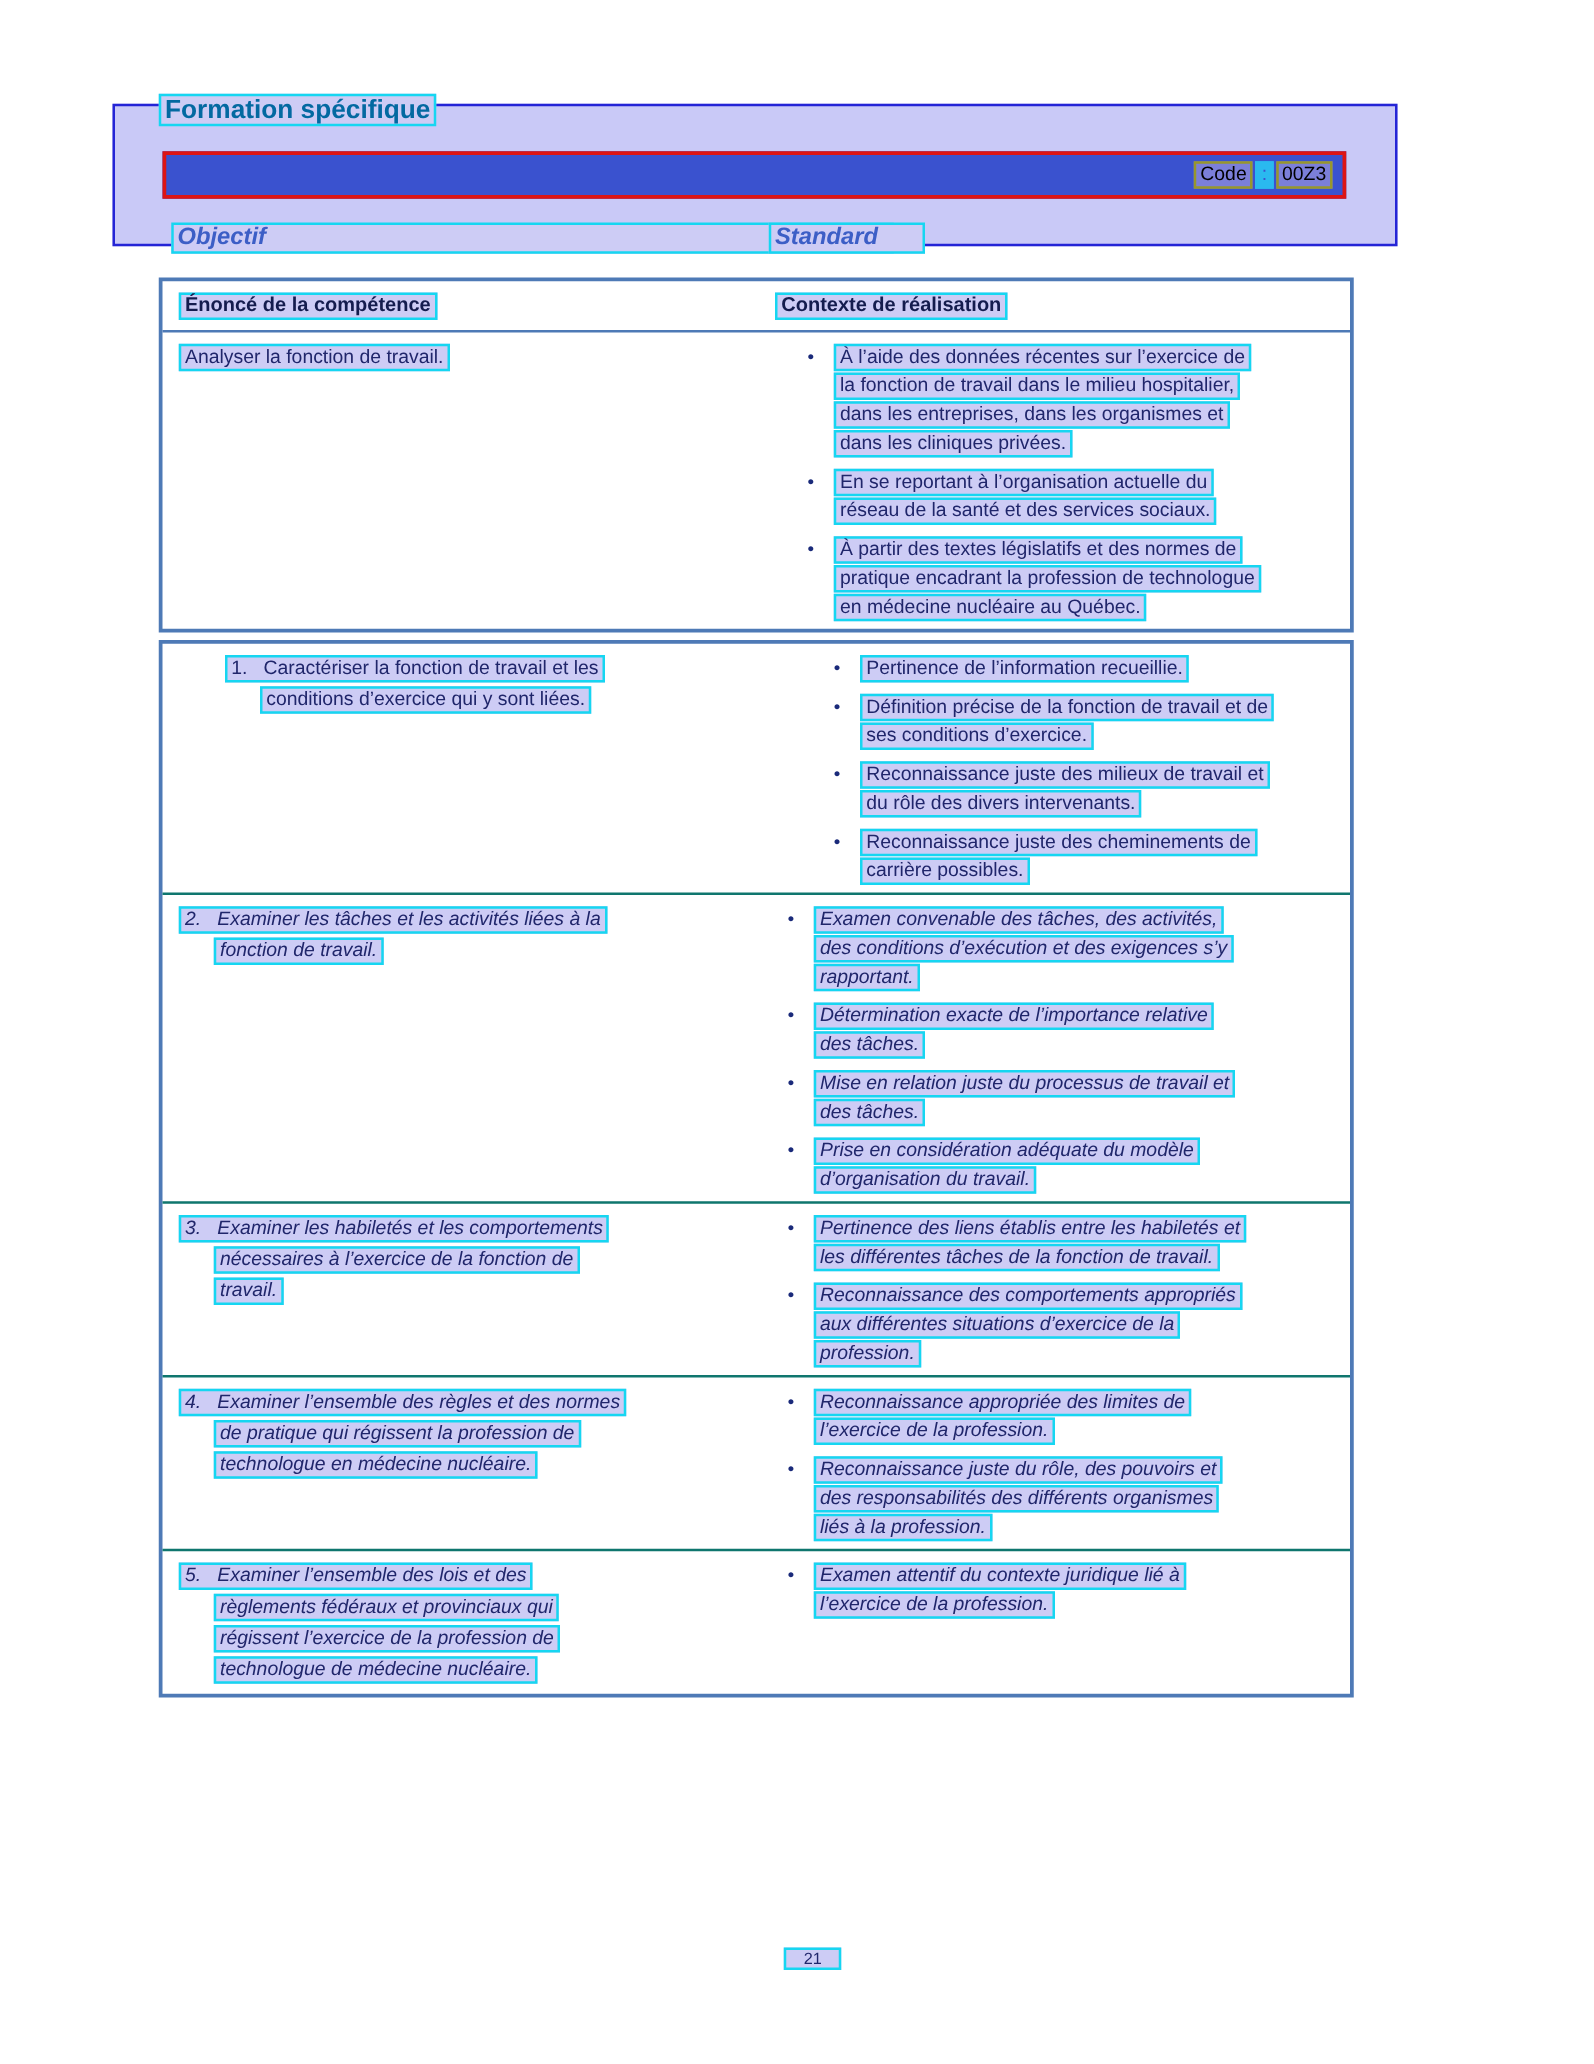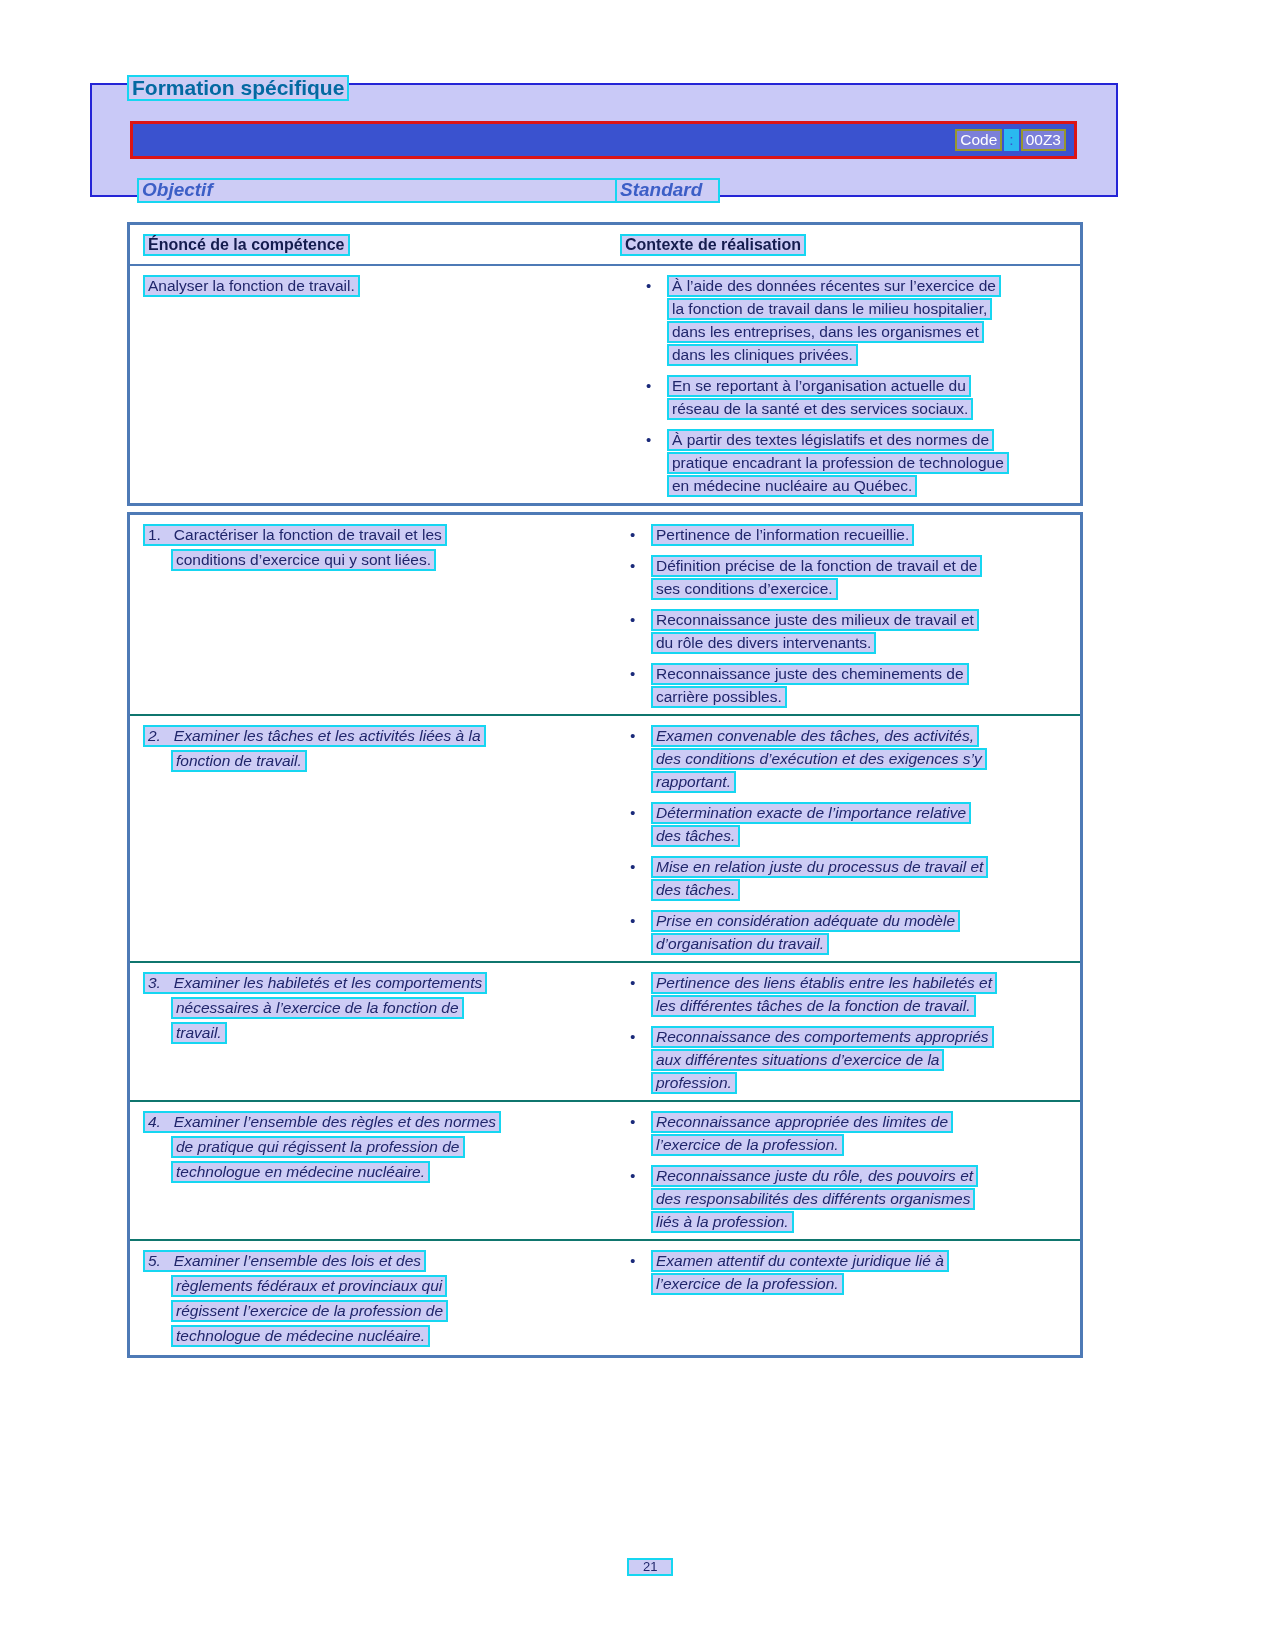--- a/index.html
+++ b/index.html
@@ -16,35 +16,35 @@
     white-space:pre;
     color:#20266b;
     font-size:15.5px;
     line-height:18px;
   }
 
   
   .top-panel { position:absolute; left:90px; top:83px; width:1028px; height:114px; background:#c9c9f7; border:2px solid #2424d6; }
   .doc-title { position:absolute; left:35px; top:-10px; font-size:21px; line-height:22px; font-weight:bold; color:#0369a1; }
   .code-bar { position:absolute; left:38px; top:36px; width:947px; height:38px; background:#3a52cf; border:3px solid #dd1414; display:flex; align-items:center; justify-content:flex-end; padding-right:8px; }
-  .code-hl { display:inline-block; background:#7b7fd9; border:2px solid #97972c; color:#ffffff; font-size:15.5px; line-height:18px; padding:0 3px; white-space:pre; }
+  .code-hl { display:inline-block; background:#7b7fd9; border:2px solid #97972c; color:#000000; font-size:15.5px; line-height:18px; padding:0 3px; white-space:pre; }
   .colon-hl { display:inline-block; background:#2ab9ef; border:1px solid #2ab9ef; color:#3a52cf; font-size:15.5px; line-height:20px; padding:0 4px; margin:0 2px; }
   .obj-wide { position:absolute; left:45px; top:93px; width:578px; height:25px; font-size:19px; line-height:19px; font-weight:bold; font-style:italic; color:#3c5ec6; }
-  .std-box  { position:absolute; left:523px; top:93px; width:105px; height:25px; font-size:19px; line-height:19px; font-weight:bold; font-style:italic; color:#3c5ec6; }
+  .std-box  { position:absolute; left:523px; top:93px; width:125px; height:25px; font-size:19px; line-height:19px; font-weight:bold; font-style:italic; color:#3c5ec6; }
 
   
   .doc-table { position:absolute; left:127px; width:956px; border:3px solid #4e7ab6; background:#ffffff; }
   .t1 { top:222px; min-height:271px; }
   .t2 { top:512px; min-height:833px; }
   .t-header { display:grid; grid-template-columns:490px 1fr; border-bottom:2px solid #4e7ab6; padding:9px 0 8px 0; min-height:40px; }
   .t-header .hl { font-weight:bold; font-size:16px; color:#141c4e; }
   .th-left { padding-left:13px; }
   .t-row { display:grid; grid-template-columns:490px 1fr; padding:9px 0 5px 0; }
   .t-row + .t-row { border-top:2px solid #0f766e;font-style:italic; }
-  .r1 { min-height:193px; } .r2 { min-height:235px; } .r3 { min-height:132px; }
+  .r1 { min-height:193px;margin-left:37px; } .r2 { min-height:235px; } .r3 { min-height:132px; }
   .r4 { min-height:133px; } .r5 { min-height:97px; }  .b1 { min-height:228px;gap:16px; }
 
   .cell-left { padding-left:13px; display:flex; flex-direction:column; align-items:flex-start; }
   .cell-left .hl { margin-bottom:3px; }
   .numbered .hl:not(:first-child) { margin-left:28px; }
 
   .cell-right { padding-left:5px; display:flex; flex-direction:column; align-items:flex-start; }
   .bullet-item { display:flex; align-items:flex-start; margin-bottom:8px; }
   .bullet-item:last-child { margin-bottom:0; }
   .dot { flex:none; width:26px; padding-left:5px; color:#1a2a7a; font-size:15px; line-height:20px; margin-top:1px; }

